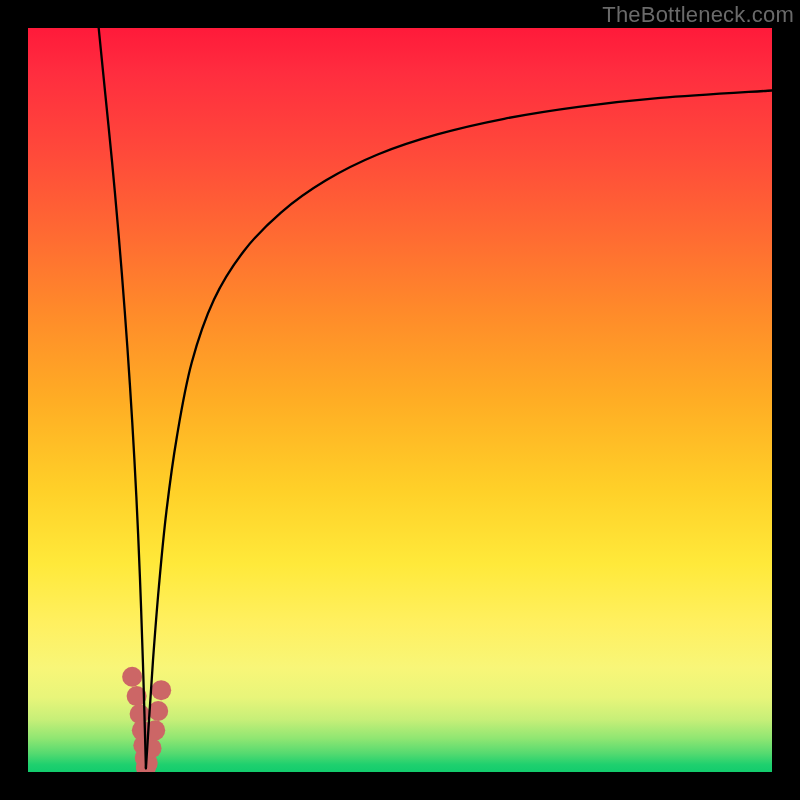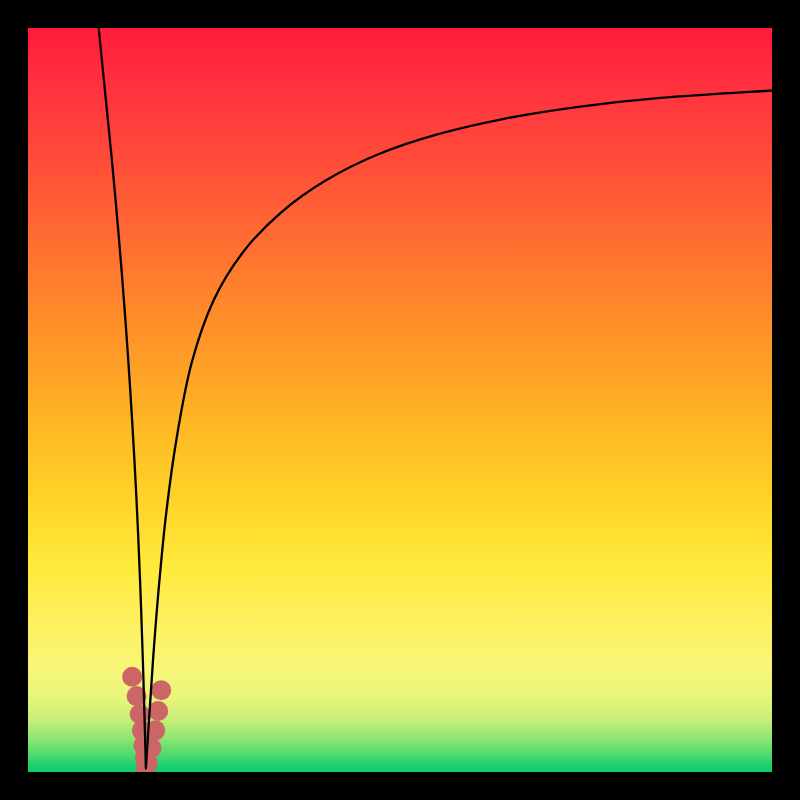--- a/index.html
+++ b/index.html
@@ -82,13 +82,14 @@
           <circle cx="119.784" cy="735.072" r="10" fill="#cc6666"></circle>
           <circle cx="123.504" cy="720.192" r="10" fill="#cc6666"></circle>
           <circle cx="127.224" cy="702.336" r="10" fill="#cc6666"></circle>
           <circle cx="130.2" cy="682.992" r="10" fill="#cc6666"></circle>
           <circle cx="133.176" cy="662.16" r="10" fill="#cc6666"></circle>
         </g>
       <path id="left-branch" fill="none" stroke="#000" stroke-width="2.3" stroke-linecap="round" d="M 70.68 0 C 71.88528000000001 12.052799999999985, 74.96544 42.85439999999991, 77.376 66.95999999999992 C 79.78656000000001 91.06559999999993, 81.66144 108.47520000000006, 84.072 133.92000000000007 C 86.48256 159.3648000000001, 88.49136 181.53600000000006, 90.768 208.32000000000005 C 93.04464 235.10400000000004, 94.7112 255.93600000000004, 96.72 282.72 C 98.72879999999999 309.504, 100.18703999999998 330.336, 101.92799999999998 357.12 C 103.66895999999998 383.904, 104.91888 404.73600000000005, 106.39200000000001 431.52000000000004 C 107.86512000000002 458.30400000000003, 108.90672 479.13599999999997, 110.11200000000001 505.91999999999996 C 111.31728000000001 532.704, 112.15056 554.8752, 113.088 580.3199999999999 C 114.02543999999999 605.7647999999999, 114.65039999999999 625.8528, 115.32 647.28 C 115.9896 668.7072, 116.33928 682.62, 116.808 699.36 C 117.27672000000001 716.1, 117.72312000000001 732.9144, 117.924 740.28"></path>
       <path id="right-branch" fill="none" stroke="#000" stroke-width="2.3" stroke-linecap="round" d="M 117.924 740.28 C 118.39272000000001 732.9144, 119.25576000000001 718.7784, 120.528 699.36 C 121.80024 679.9416, 123.11712 657.8448, 124.992 632.4 C 126.86688000000001 606.9552, 128.53344 584.784, 130.94400000000002 558 C 133.35456000000002 531.216, 135.16992000000002 510.384, 138.38400000000001 483.6 C 141.59808 456.81600000000003, 144.24672 435.984, 148.8 409.2 C 153.35328 382.416, 156.984 359.57519999999994, 163.68 334.79999999999995 C 170.376 310.02479999999997, 176.6256 291.64799999999997, 186 271.56 C 195.3744 251.472, 203.7072 238.86864000000006, 215.76 223.20000000000005 C 227.81279999999998 207.53136000000003, 238.2288 197.23439999999997, 252.96 184.51199999999994 C 267.69120000000004 171.78959999999992, 280.1904 162.96575999999996, 297.6 152.51999999999998 C 315.00960000000003 142.07424, 329.592 134.78304, 349.68 126.48000000000002 C 369.76800000000003 118.17696000000004, 386.43360000000007 112.82016000000004, 409.20000000000005 106.39200000000005 C 431.9664 99.96384000000006, 450.71520000000004 95.72304000000003, 476.16 90.76800000000003 C 501.6048 85.81296000000003, 522.4368 82.61376000000003, 550.56 78.86400000000003 C 578.6831999999999 75.11424000000004, 597.5808 72.88224000000002, 632.4 69.93600000000004 C 667.2192 66.98976000000005, 723.912 63.835200000000086, 744 62.496000000000095"></path>
     </svg>
   </div>
+  <div class="watermark">TheBottleneck.com</div>
 </div>
 
 </body></html>

